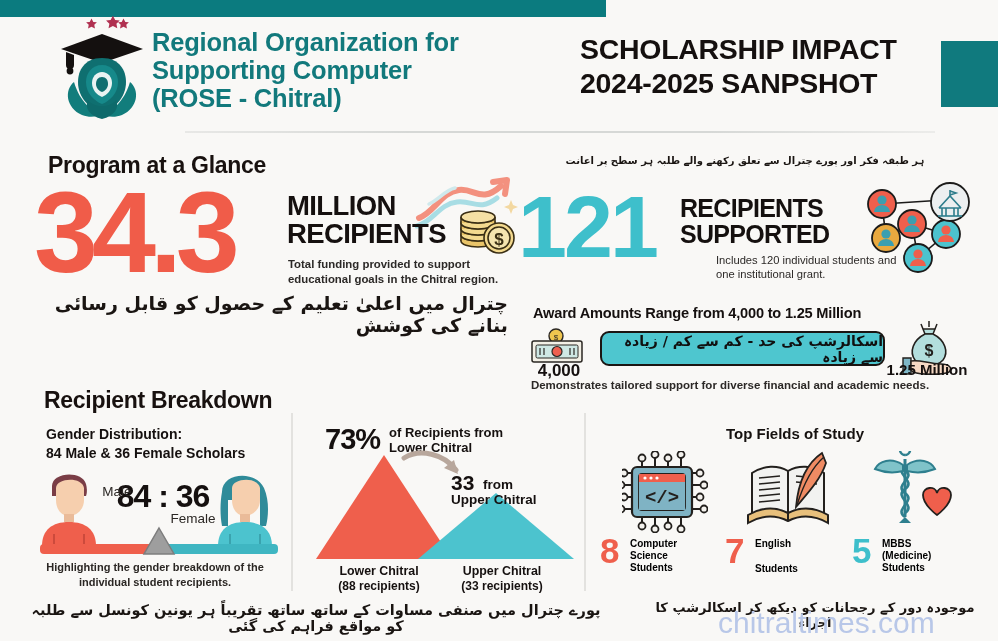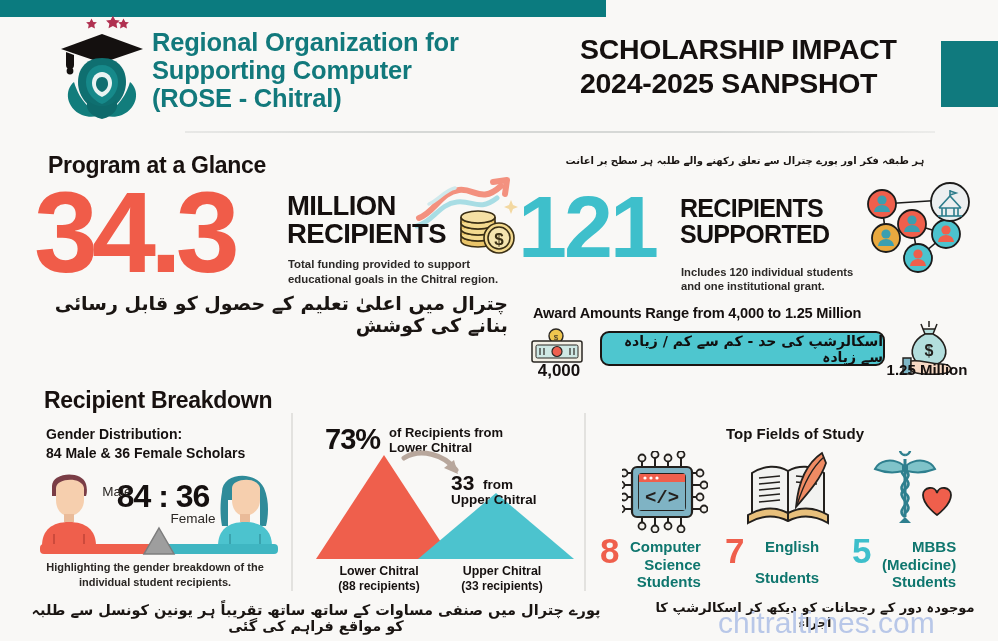--- a/index.html
+++ b/index.html
@@ -108,24 +108,24 @@
     color: #3ebfcb; line-height: 0.95;
     letter-spacing: -3px;
   }
   .recip-lines {
     position: absolute; left: 680px; top: 196px;
     font-size: 25px; font-weight: 800;
     color: #15100f; line-height: 1.02;
     letter-spacing: -0.7px;
   }
   .recip-sub {
-    position: absolute; left: 681px; top: 253px;
+    position: absolute; left: 716px; top: 253px;
     width: 195px;
-    font-size: 11.2px; font-weight: 700;
-    color: #2c2927; line-height: 1.28; margin-top: 12px;
+    font-size: 11.2px; font-weight: 400;
+    color: #2c2927; line-height: 1.28;
   }
   .network-icon { position: absolute; left: 860px; top: 182px; }
 
   
   .award-head {
     position: absolute; left: 533px; top: 305px;
     font-size: 14.6px; font-weight: 700;
     color: #15100f; letter-spacing: -0.2px;
   }
   .cash-icon { position: absolute; left: 527px; top: 328px; }
@@ -243,22 +243,22 @@
   .field-icon {
     height: 84px; display: flex;
     align-items: center; justify-content: center;
   }
   .field-row { display: flex; align-items: flex-start; margin-top: 3px; }
   .field-count {
     font-size: 35px; font-weight: 800; line-height: 0.82;
     letter-spacing: -1.5px; width: 30px; flex: none;
   }
   .field-name {
-    font-size: 15px; font-weight: 700; color: #0f766e;
-    line-height: 1.18; padding-top: 1px; text-align: right;
+    font-size: 10px; font-weight: 700; color: #000000;
+    line-height: 1.18; padding-top: 1px;
   }
 
   
   #urdu-footer-left {
     position: absolute; left: 30px; top: 602px;
     width: 572px; text-align: center;
     font-size: 14.5px; font-weight: 600;
   }
   #urdu-footer-right {
     position: absolute; left: 640px; top: 600px;
@@ -429,20 +429,21 @@
         <path d="M24 6 l2 5 M32 3 l0 6 M40 6 l-2 5"></path>
       </g>
       <path d="M26 11 L38 11 L36 16 L28 16 Z" fill="#b8e0de" stroke="#23201d" stroke-width="1.5"></path>
       <path d="M28 16 C16 22 12 34 18 42 C24 49 40 49 46 42 C52 34 48 22 36 16 Z" fill="#b3dedd" stroke="#23201d" stroke-width="1.6"></path>
       <text x="32" y="38" font-size="16" font-weight="700" text-anchor="middle" fill="#23201d" font-family="Liberation Sans, sans-serif">$</text>
       <path d="M6 40 L14 40 L14 56 L6 56 Z" fill="#7fb7c7" stroke="#23201d" stroke-width="1.4"></path>
       <path d="M14 43 C22 41 32 46 44 46 C52 46 56 50 52 54 C46 57 24 57 16 54 L14 52 Z" fill="#f6d9c4" stroke="#23201d" stroke-width="1.5"></path>
     </svg>
   </div>
   <div class="amount-high">1.25 Million</div>
+  <div class="award-note">Demonstrates tailored support for diverse financial and academic needs.</div>
 
   <div class="sec-title" id="breakdown-title">Recipient Breakdown</div>
   <div class="vdiv" id="vdiv-1"></div>
   <div class="vdiv" id="vdiv-2"></div>
 
   <div class="gender-head">
     <div>Gender Distribution:</div>
     <div>84 Male &amp; 36 Female Scholars</div>
   </div>
 

